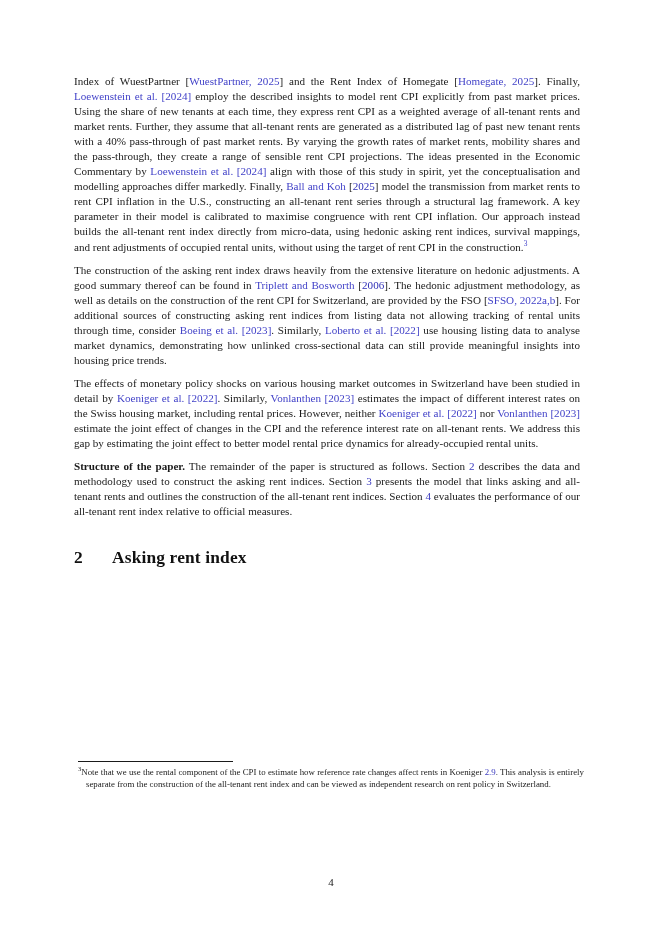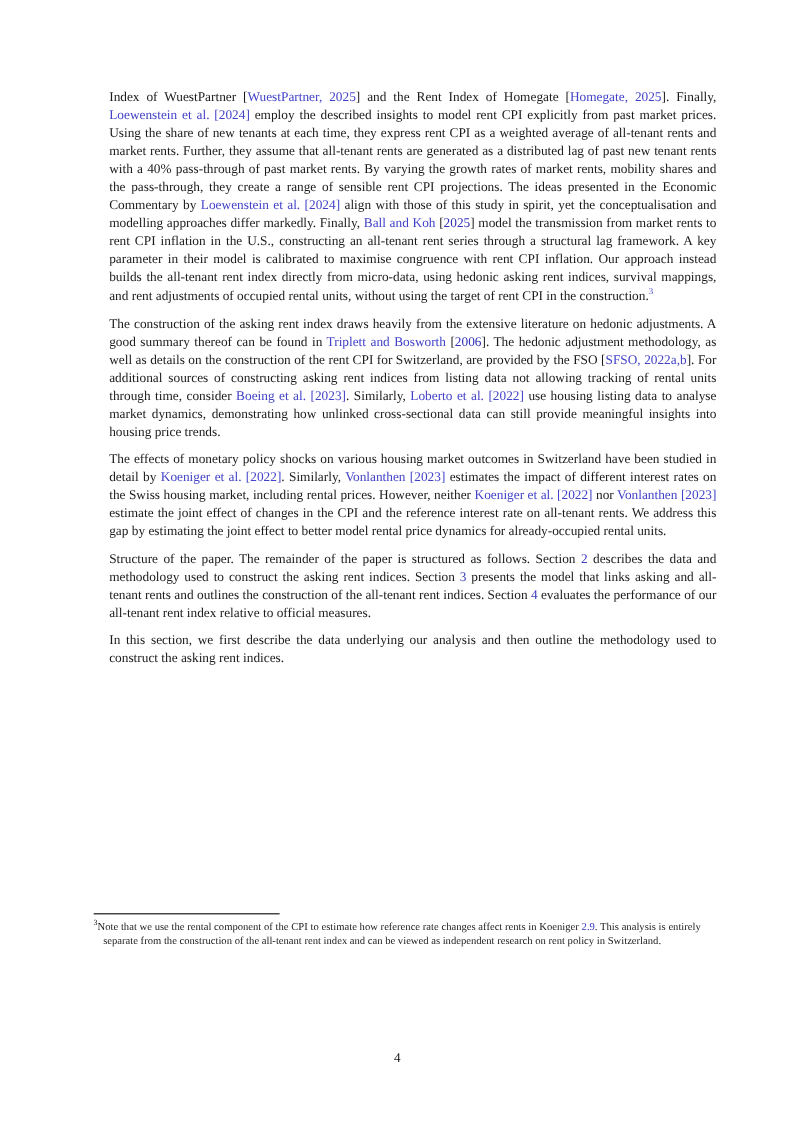--- a/index.html
+++ b/index.html
@@ -10,21 +10,21 @@
   body {
     width: 662px;
     height: 936px;
     font-family: "Liberation Serif", "DejaVu Serif", serif;
     color: #1a1a1a;
     position: relative;
     overflow: hidden;
   }
   .page {
     position: absolute;
-    left: 91px;
+    left: 74px;
     top: 74px;
     width: 506px;
   }
   p.body-par {
     margin: 0 0 8px 0;
     font-size: 11.1px;
     line-height: 15.05px;
     text-align: justify;
     text-justify: inter-word;
     hyphens: manual;
@@ -34,21 +34,21 @@
   .cite {
     color: #4242c8;
   }
   .cite-dark {
     color: #3030b8;
   }
   .ref {
     color: #3b3bbf;
   }
   .bold-lead {
-    font-weight: normal;
+    font-weight: bold;
   }
   sup.fnmark {
     font-size: 7.4px;
     vertical-align: super;
     line-height: 0;
     color: #4242c8;
   }
   h2.section-head {
     font-size: 17.4px;
     font-weight: bold;
@@ -107,22 +107,22 @@
 <div class="page">
 
   <p class="body-par"><span>Index of WuestPartner [</span><span class="cite">WuestPartner, 2025</span><span>] and the Rent Index of Homegate [</span><span class="cite">Homegate, 2025</span><span>]. Finally, </span><span class="cite">Loewenstein et al. [2024]</span><span> employ the described insights to model rent CPI explicitly from past market prices. Using the share of new tenants at each time, they express rent CPI as a weighted average of all-tenant rents and market rents. Further, they assume that all-tenant rents are generated as a distributed lag of past new tenant rents with a 40% pass-through of past market rents. By varying the growth rates of market rents, mobility shares and the pass-through, they create a range of sensible rent CPI projections. The ideas presented in the Economic Commentary by </span><span class="cite">Loewenstein et al. [2024]</span><span> align with those of this study in spirit, yet the conceptualisation and modelling approaches differ markedly. Finally, </span><span class="cite">Ball and Koh</span><span> [</span><span class="cite-dark">2025</span><span>] model the transmission from market rents to rent CPI inflation in the U.S., constructing an all-tenant rent series through a structural lag framework. A key parameter in their model is calibrated to maximise congruence with rent CPI inflation. Our approach instead builds the all-tenant rent index directly from micro-data, using hedonic asking rent indices, survival mappings, and rent adjustments of occupied rental units, without using the target of rent CPI in the construction.</span><sup class="fnmark">3</sup></p>
 
   <p class="body-par"><span>The construction of the asking rent index draws heavily from the extensive literature on hedonic adjustments. A good summary thereof can be found in </span><span class="cite">Triplett and Bosworth</span><span> [</span><span class="cite-dark">2006</span><span>]. The hedonic adjustment methodology, as well as details on the construction of the rent CPI for Switzerland, are provided by the FSO [</span><span class="cite">SFSO, 2022a,b</span><span>]. For additional sources of constructing asking rent indices from listing data not allowing tracking of rental units through time, consider </span><span class="cite">Boeing et al. [2023]</span><span>. Similarly, </span><span class="cite">Loberto et al. [2022]</span><span> use housing listing data to analyse market dynamics, demonstrating how unlinked cross-sectional data can still provide meaningful insights into housing price trends.</span></p>
 
   <p class="body-par"><span>The effects of monetary policy shocks on various housing market outcomes in Switzerland have been studied in detail by </span><span class="cite">Koeniger et al. [2022]</span><span>. Similarly, </span><span class="cite">Vonlanthen [2023]</span><span> estimates the impact of different interest rates on the Swiss housing market, including rental prices. However, neither </span><span class="cite">Koeniger et al. [2022]</span><span> nor </span><span class="cite">Vonlanthen [2023]</span><span> estimate the joint effect of changes in the CPI and the reference interest rate on all-tenant rents. We address this gap by estimating the joint effect to better model rental price dynamics for already-occupied rental units.</span></p>
 
   <p class="body-par spacer-3"><span class="bold-lead">Structure of the paper.</span><span> The remainder of the paper is structured as follows. Section </span><span class="ref">2</span><span> describes the data and methodology used to construct the asking rent indices. Section </span><span class="ref">3</span><span> presents the model that links asking and all-tenant rents and outlines the construction of the all-tenant rent indices. Section </span><span class="ref">4</span><span> evaluates the performance of our all-tenant rent index relative to official measures.</span></p>
 
+  <h2 class="section-head"><span class="sec-num">2</span><span>Asking rent index</span></h2>
 
-  <p class="body-par after-head"><span>In this section, we first describe the data underlying our analysis and then outline the methodology used to construct the asking rent indices.</span></p>
 
 </div>
 
 <div class="footnote-area">
   <div class="fn-rule"></div>
   <p class="footnote"><span class="fn-num">3</span><span>Note that we use the rental component of the CPI to estimate how reference rate changes affect rents in Koeniger </span><span class="ref">2.9</span><span>. This analysis is entirely separate from the construction of the all-tenant rent index and can be viewed as independent research on rent policy in Switzerland.</span></p>
 </div>
 
 <div class="page-number">4</div>
 

